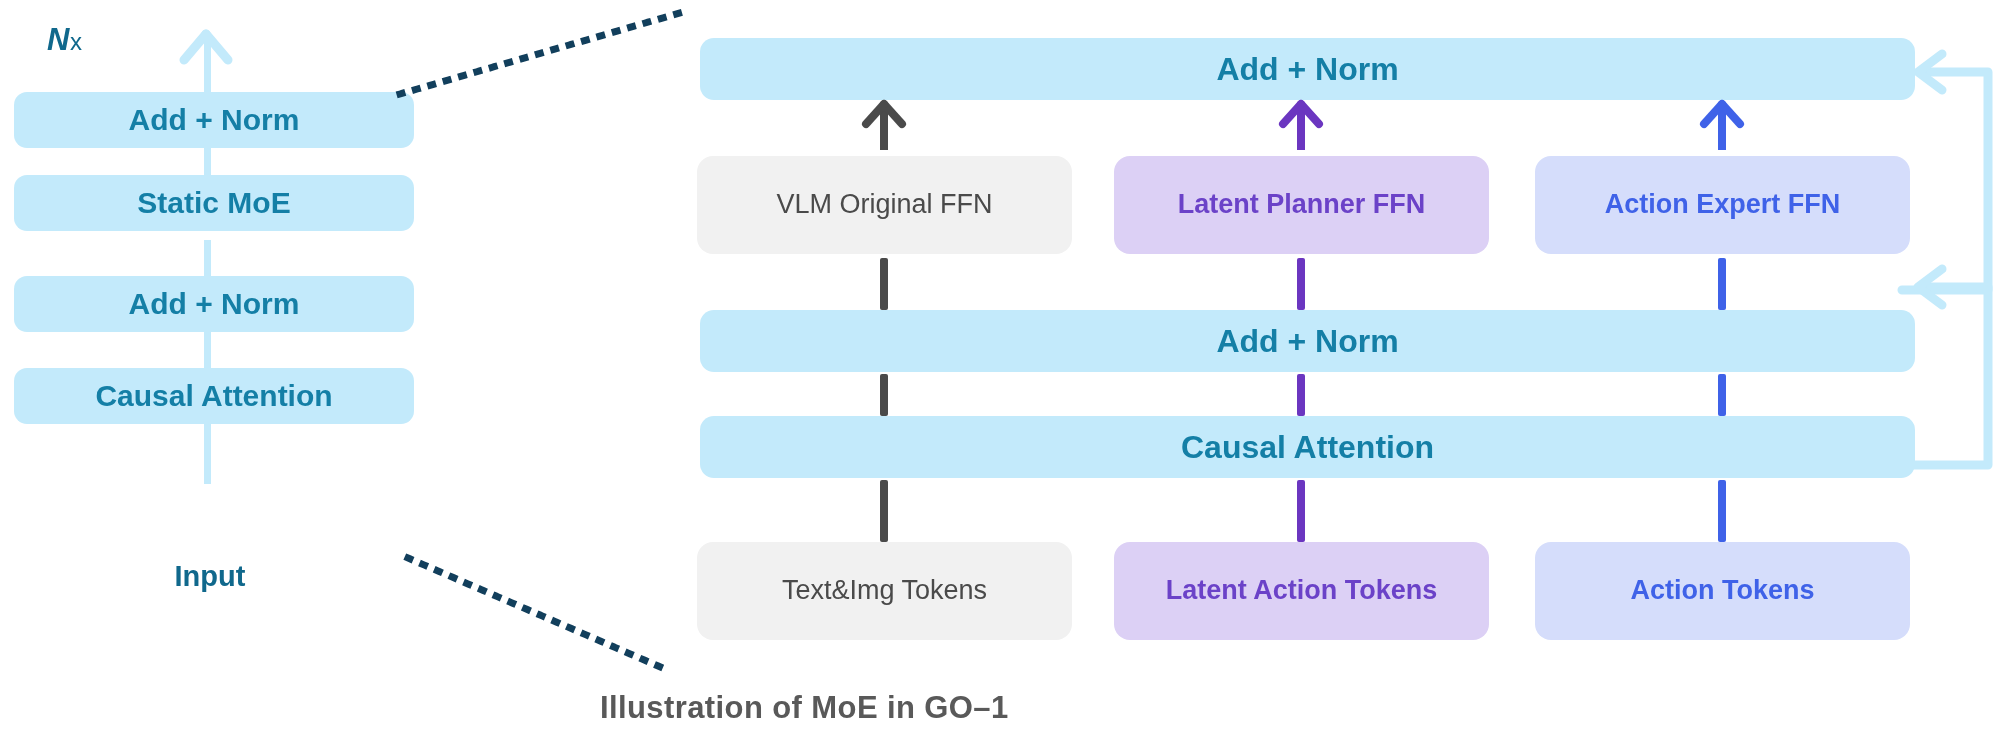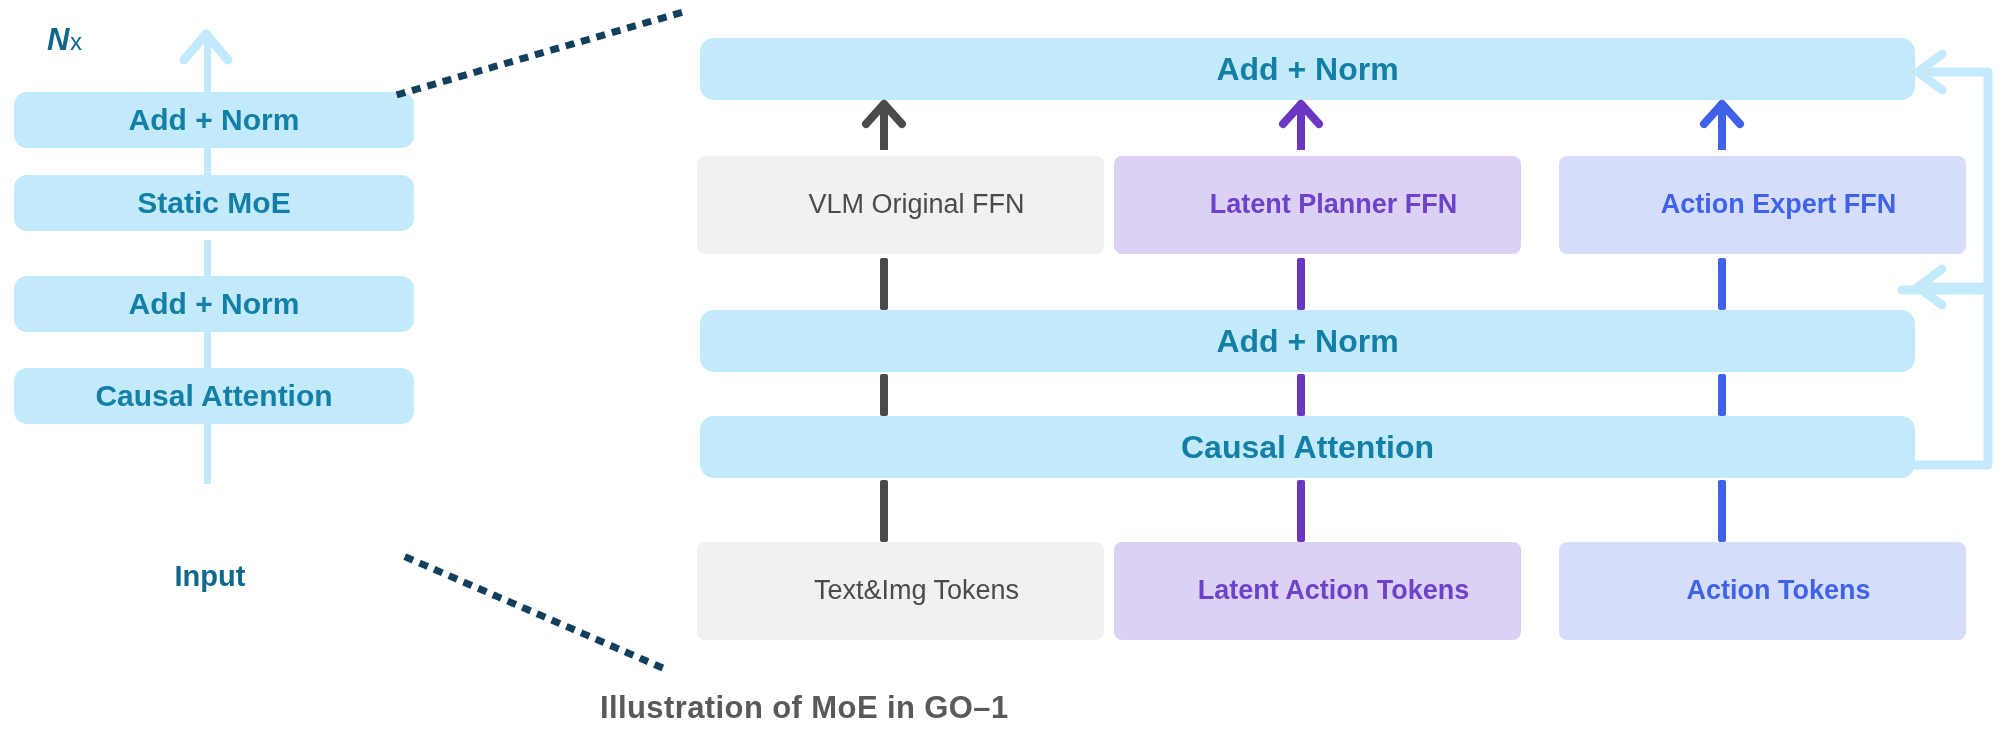--- a/index.html
+++ b/index.html
@@ -15,21 +15,21 @@
     position: relative;
   }
   #root {
     position: absolute;
     left: 0; top: 0;
     width: 1646px;
     height: 748px;
   }
   .grey      { background: #f1f1f1; color: #4a4a4a; font-weight: normal; }
   .purple    { background: #dcd0f5; color: #6b42c8; font-weight: bold; }
-  .blueish   { background: #d5ddfb; color: #3f62e8; font-weight: bold; margin-left: 24px; }
+  .blueish   { background: #d5ddfb; color: #3f62e8; font-weight: bold; }
 
   
   #left-panel { position: absolute; left: 0; top: 0; width: 430px; height: 700px; }
 
   .lbox {
     position: absolute;
     left: 14px;
     width: 400px;
     height: 56px;
     border-radius: 13px;
@@ -93,28 +93,27 @@
     font-weight: bold;
     display: flex;
     align-items: center;
     justify-content: center;
   }
 
   .smallbox {
     position: absolute;
     width: 375px;
     height: 98px;
-    border-radius: 8px;
+    border-radius: 16px;
     font-size: 27px;
     display: flex;
     align-items: center;
     justify-content: center;
     text-align: center;
     line-height: 1.3;
-    padding-left: 32px;
   }
   .smallbox.grey { font-weight: normal; }
 
   .connector {
     position: absolute;
     width: 8px;
     border-radius: 2px;
   }
   .c-dark   { background: #4a4a4a; }
   .c-purple { background: #6b36c0; }

